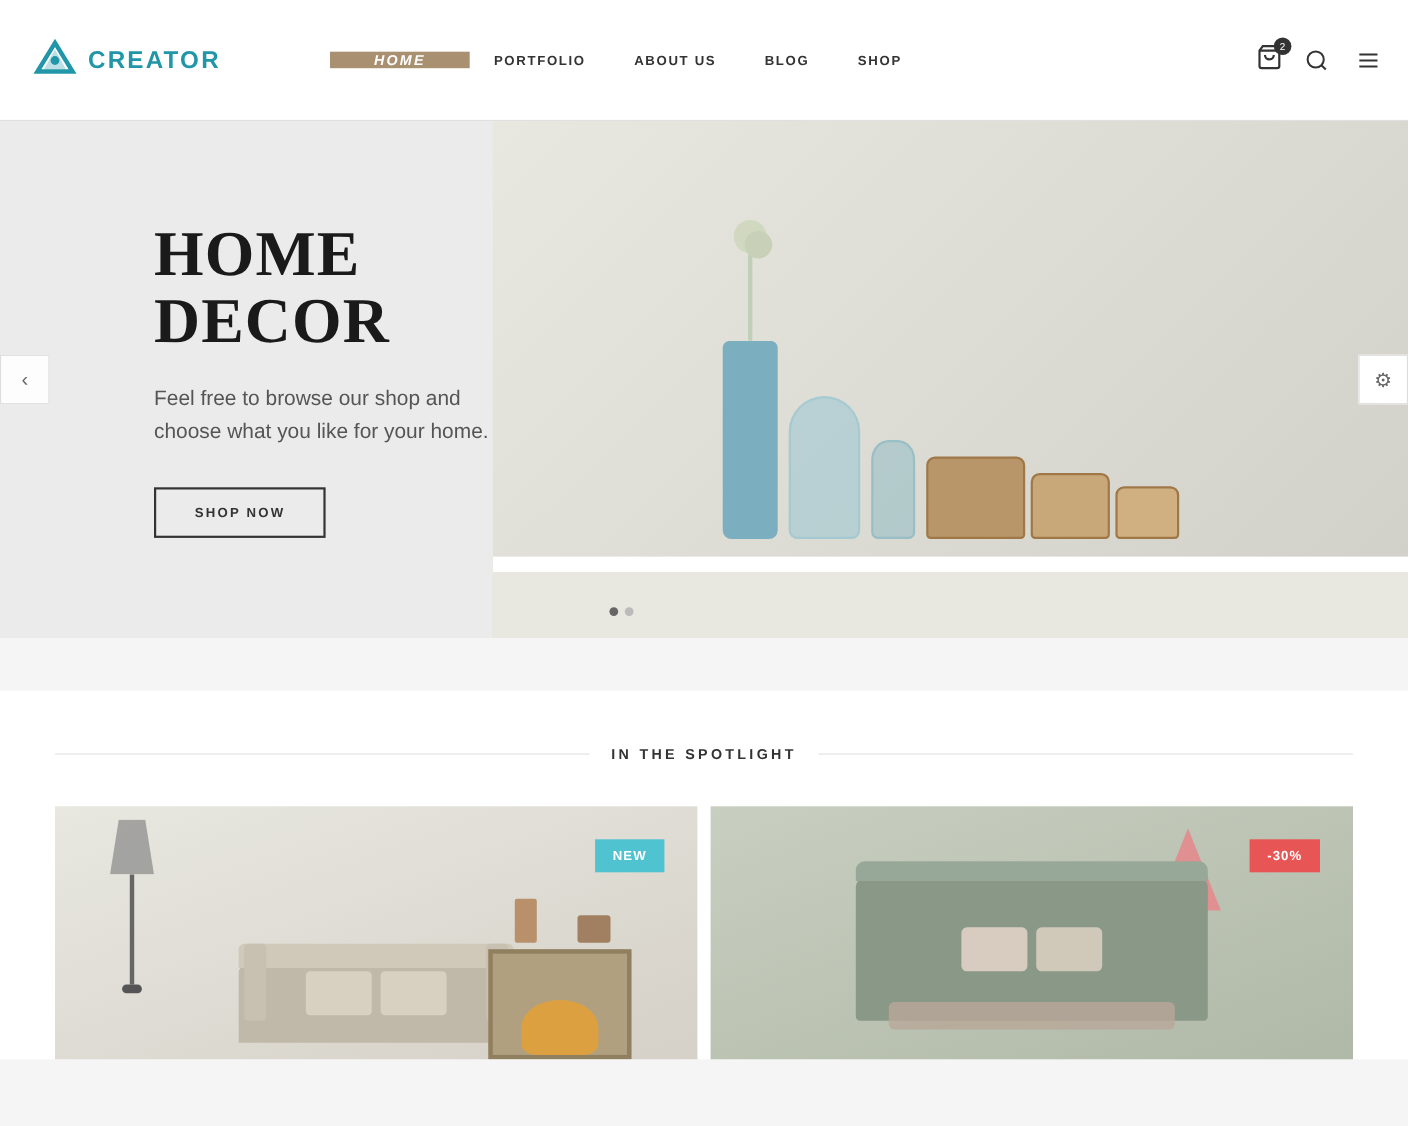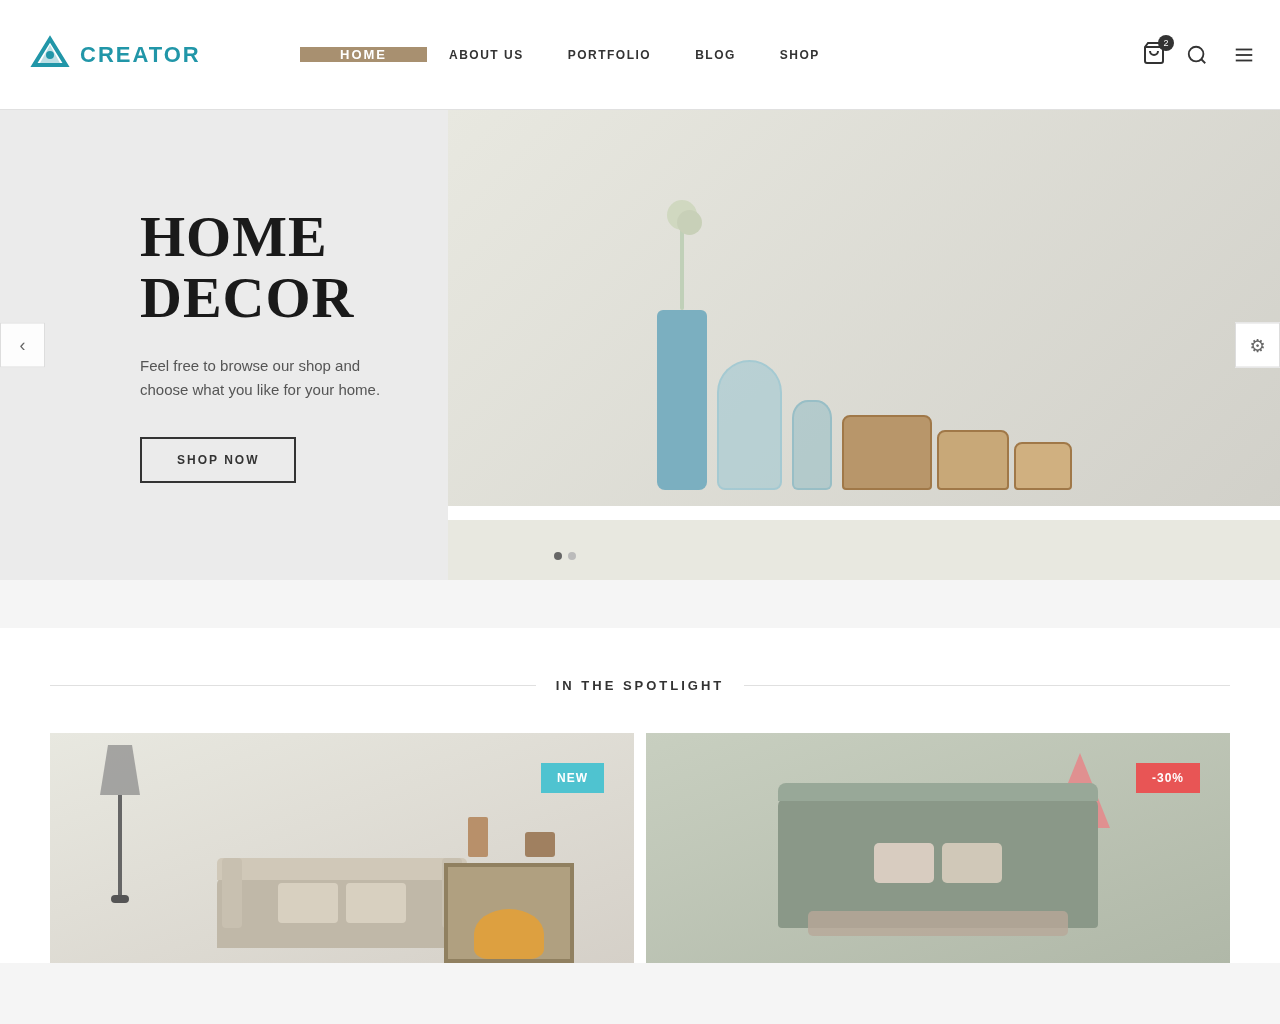--- a/index.html
+++ b/index.html
@@ -39,20 +39,21 @@
       align-items: center;
       justify-content: center;
       background: #a89070;
       color: #fff;
       font-weight: 700;
       font-size: 13px;
       letter-spacing: 2px;
       text-transform: uppercase;
       padding: 0 40px;
       min-width: 90px;
+      font-style: italic;
     }
     .nav {
       display: flex;
       align-items: center;
       flex: 1;
     }
     .nav-item {
       display: flex;
       align-items: center;
       justify-content: center;
@@ -149,21 +150,21 @@
       font-family: 'Georgia', serif;
       font-size: 58px;
       font-weight: 900;
       line-height: 1.05;
       color: #1a1a1a;
       letter-spacing: 1px;
       text-transform: uppercase;
       margin-bottom: 25px;
     }
     .hero-subtitle {
-      font-size: 15px;
+      font-size: 19px;
       color: #555;
       line-height: 1.6;
       margin-bottom: 35px;
     }
     .shop-now-btn {
       display: inline-block;
       border: 2px solid #333;
       padding: 14px 35px;
       font-size: 12px;
       font-weight: 700;
@@ -303,24 +304,24 @@
     </svg>
     <span class="logo-text">CREATOR</span>
   </div>
 
   <div class="home-tab">
     <span>HOME</span>
   </div>
 
   <nav class="nav">
     <div class="nav-item">
+      <span>PORTFOLIO</span>
+    </div>
+    <div class="nav-item">
       <span>ABOUT US</span>
-    </div>
-    <div class="nav-item">
-      <span>PORTFOLIO</span>
     </div>
     <div class="nav-item">
       <span>BLOG</span>
     </div>
     <div class="nav-item">
       <span>SHOP</span>
     </div>
   </nav>
 
   <div class="header-icons">

